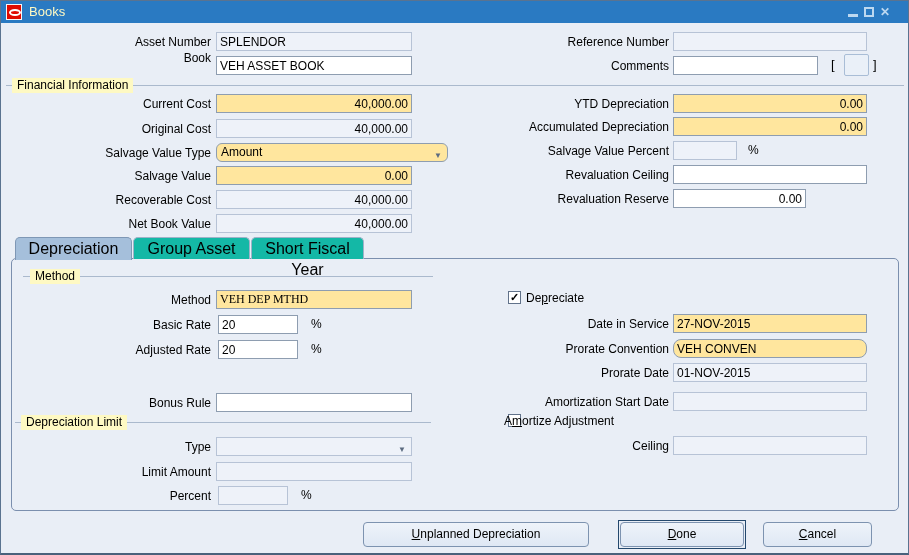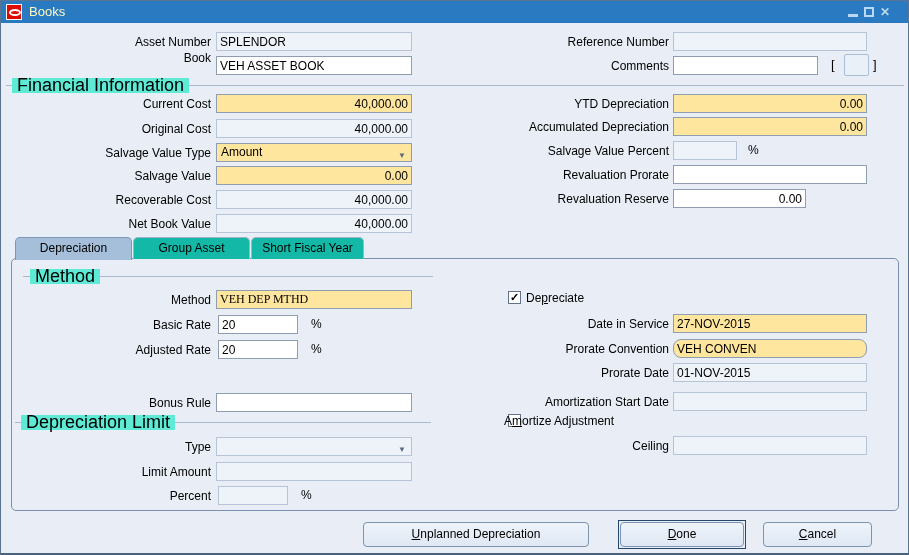--- a/index.html
+++ b/index.html
@@ -27,25 +27,25 @@
   }
   .fld.yellow { background:#ffe69e; }
   .fld.disabled { background:#eef2f9; border-color:#b7c3d6; }
   .fld.num { text-align:right; }
   .combo { position:absolute; height:19px; box-sizing:border-box; border:1px solid #8e9db0; font-size:12px; line-height:17px; padding:0 18px 0 4px; white-space:nowrap; overflow:hidden; }
   .combo.yellow { background:#ffe69e; }
   .combo.disabled { background:#eef2f9; border-color:#b7c3d6; }
   .combo .arrow { position:absolute; right:5px; top:3px; font-size:8px; color:#5c6b80; }
   .suffix { position:absolute; height:19px; line-height:19px; font-size:12px; }
   .frame-line { position:absolute; height:0; border-top:1px solid #aab9cd; }
-  .frame-label { position:absolute; font-size:18px; height:15px; line-height:15px; background:#5eead4; padding:0 5px; z-index:2; white-space:nowrap; }
+  .frame-label { position:absolute; font-size:12px; height:15px; line-height:15px; background:#fef9c3; padding:0 5px; z-index:2; white-space:nowrap; }
   .cb { position:absolute; width:13px; height:13px; background:#fff; border:1px solid #61728a; box-sizing:border-box; font-size:11px; line-height:10px; text-align:center; font-weight:bold; color:#000; }
   .cb-label { position:absolute; font-size:12px; height:16px; line-height:16px; white-space:nowrap; }
   
-  .tab { position:absolute; top:236px; height:22px; box-sizing:border-box; border:1px solid #7e97b5; border-bottom:none; border-radius:5px 5px 0 0; font-size:12px; text-align:center; line-height:21px; cursor:default; }
+  .tab { position:absolute; top:236px; height:22px; box-sizing:border-box; border:1px solid #7e97b5; border-bottom:none; border-radius:5px 5px 0 0; font-size:16px; text-align:center; line-height:21px; cursor:default; }
   .tab.active { background:#a5bfdb; height:23px; z-index:3; }
   .tab.inactive { background:#14b8a6; border-color:#9fb2c8; z-index:1; }
   .tabpanel { position:absolute; left:10px; top:257px; width:888px; height:253px; box-sizing:border-box; border:1px solid #7b8fae; border-radius:5px; z-index:0; }
   
   .pbtn { position:absolute; box-sizing:border-box; height:25px; background:linear-gradient(#eef3fa,#dfe8f4); border:1px solid #7d93b0; border-radius:4px; font-family:"Liberation Sans",sans-serif; font-size:12px; text-align:center; line-height:22px; color:#000; cursor:default; }
   .default-ring { position:absolute; box-sizing:border-box; border:1px solid #24486d; padding:1px; }
   .default-ring .pbtn { position:relative; width:100%; height:100%; left:0; top:0; }
   .mini-btn { position:absolute; box-sizing:border-box; background:#eaf0f8; border:1px solid #a9bdd6; border-radius:2px; }
   .bracket { position:absolute; font-size:13px; height:22px; line-height:22px; }
   u { text-decoration:underline; }
@@ -85,39 +85,39 @@
   <span class="bracket" style="left:872px; top:53px;">]</span>
 
   <div class="frame-line" style="left:5px; top:84px; width:898px;"></div>
   <div class="frame-label" style="left:11px; top:77px;">Financial Information</div>
 
   <div class="lbl" style="left:8px; top:94px; width:202px;">Current Cost</div>
   <input class="fld yellow num" style="left: 215px; top: 93px; width: 196px;" value="40,000.00">
   <div class="lbl" style="left:8px; top:119px; width:202px;">Original Cost</div>
   <input class="fld disabled num" style="left: 215px; top: 118px; width: 196px;" readonly="" value="40,000.00">
   <div class="lbl" style="left:8px; top:143px; width:202px;">Salvage Value Type</div>
-  <div class="combo yellow" style="left:215px; top:142px; width:196px;">
+  <div class="combo yellow" style="left:215px; top:142px; width:232px;border-radius:6px;">
     <span>Amount</span>
     <span class="arrow">▼</span>
   </div>
   <div class="lbl" style="left:8px; top:166px; width:202px;">Salvage Value</div>
   <input class="fld yellow num" style="left: 215px; top: 165px; width: 196px;" value="0.00">
   <div class="lbl" style="left:8px; top:190px; width:202px;">Recoverable Cost</div>
   <input class="fld disabled num" style="left: 215px; top: 189px; width: 196px;" readonly="" value="40,000.00">
   <div class="lbl" style="left:8px; top:214px; width:202px;">Net Book Value</div>
   <input class="fld disabled num" style="left: 215px; top: 213px; width: 196px;" readonly="" value="40,000.00">
 
   <div class="lbl" style="left:460px; top:94px; width:208px;">YTD Depreciation</div>
   <input class="fld yellow num" style="left: 672px; top: 93px; width: 194px;" value="0.00">
   <div class="lbl" style="left:460px; top:117px; width:208px;">Accumulated Depreciation</div>
   <input class="fld yellow num" style="left: 672px; top: 116px; width: 194px;" value="0.00">
   <div class="lbl" style="left:460px; top:141px; width:208px;">Salvage Value Percent</div>
   <input class="fld disabled" style="left: 672px; top: 140px; width: 64px;" readonly="" value="">
   <span class="suffix" style="left:747px; top:140px;">%</span>
-  <div class="lbl" style="left:460px; top:165px; width:208px;">Revaluation Prorate</div>
+  <div class="lbl" style="left:460px; top:165px; width:208px;">Revaluation Ceiling</div>
   <input class="fld" style="left: 672px; top: 164px; width: 194px;" value="">
   <div class="lbl" style="left:460px; top:189px; width:208px;">Revaluation Reserve</div>
   <input class="fld num" style="left: 672px; top: 188px; width: 133px;" value="0.00">
 
   <div class="tab active" style="left:14px; width:117px;">Depreciation</div>
   <div class="tab inactive" style="left:132px; width:117px;">Group Asset</div>
   <div class="tab inactive" style="left:250px; width:113px;">Short Fiscal Year</div>
   <div class="tabpanel"></div>
 
   <div class="frame-line" style="left:22px; top:275px; width:410px;"></div>

